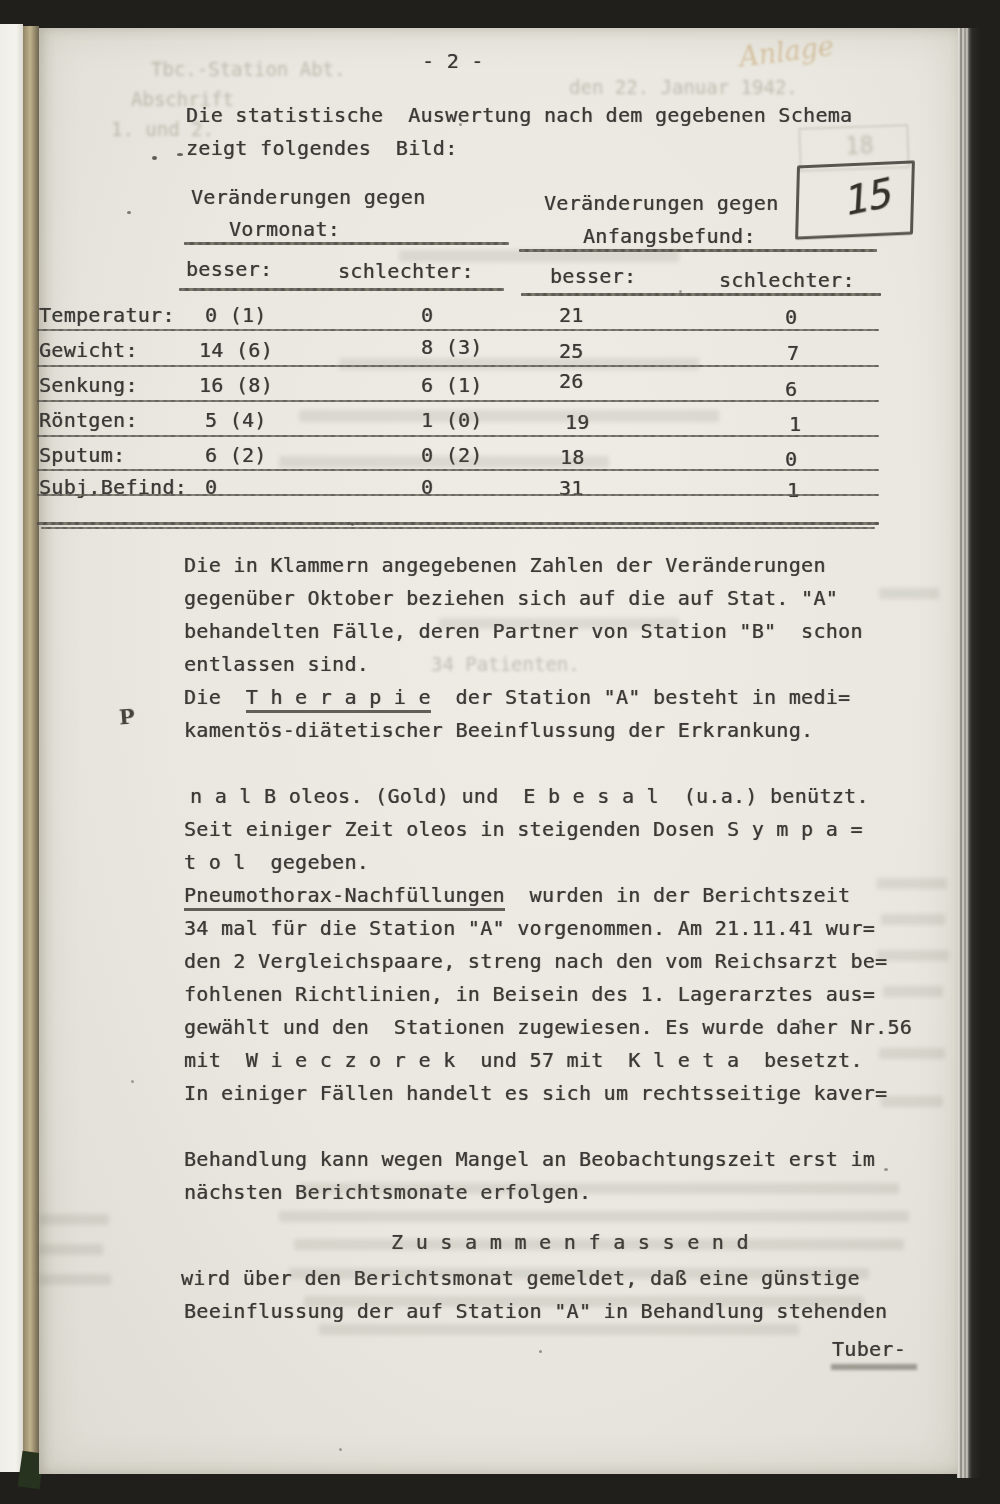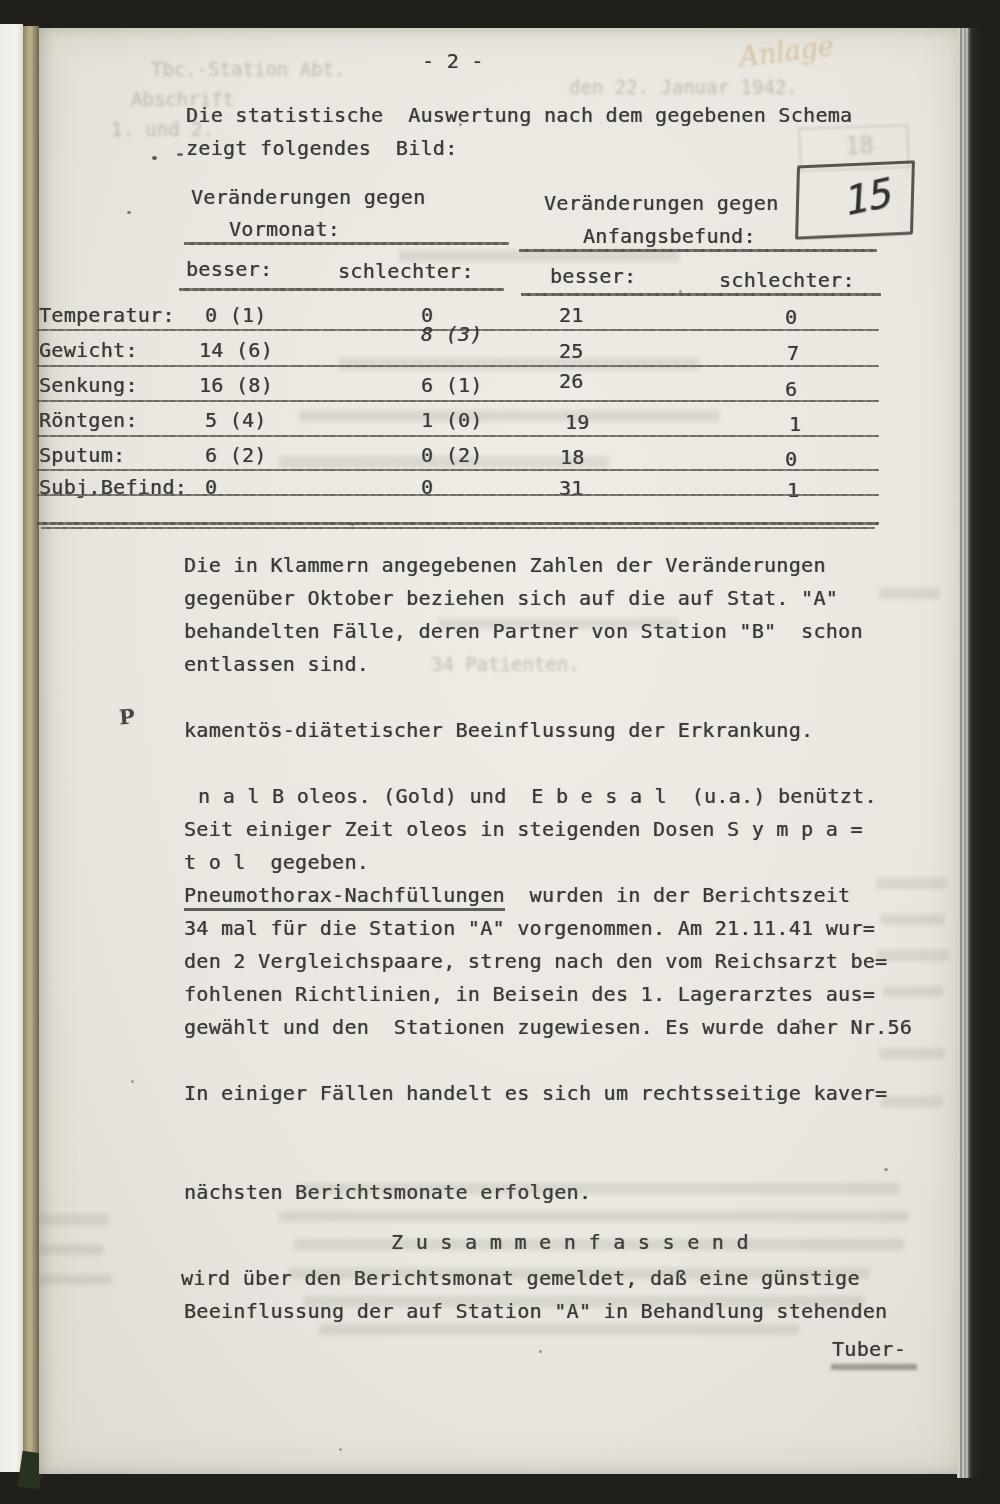--- a/index.html
+++ b/index.html
@@ -101,21 +101,21 @@
       <div class="tw" style="left:166px;top:274px;">0 (1)</div>
       <div class="tw" style="left:382px;top:274px;">0</div>
       <div class="tw" style="left:520px;top:274px;">21</div>
       <div class="tw" style="left:746px;top:276px;">0</div>
     </div>
     <div class="rule thin" style="left:-2px;top:301px;width:842px;"></div>
 
     <div>
       <div class="tw" style="left:0px;top:309px;">Gewicht:</div>
       <div class="tw" style="left:160px;top:309px;">14 (6)</div>
-      <div class="tw" style="left:382px;top:293px;font-style:italic;">8 (3)</div>
+      <div class="tw" style="left:382px;top:306px;">8 (3)</div>
       <div class="tw" style="left:520px;top:310px;">25</div>
       <div class="tw" style="left:748px;top:312px;">7</div>
     </div>
     <div class="rule thin" style="left:-2px;top:337px;width:842px;"></div>
 
     <div>
       <div class="tw" style="left:0px;top:344px;">Senkung:</div>
       <div class="tw" style="left:160px;top:344px;">16 (8)</div>
       <div class="tw" style="left:382px;top:344px;">6 (1)</div>
       <div class="tw" style="left:520px;top:340px;">26</div>
@@ -154,31 +154,34 @@
     <div class="rule thin" style="left:2px;top:499px;width:834px;"></div>
 
     <div class="tw" style="left:145px;top:524px;">Die in Klammern angegebenen Zahlen der Veränderungen</div>
     <div class="tw" style="left:145px;top:557px;">gegenüber Oktober beziehen sich auf die auf Stat. "A"</div>
     <div class="tw" style="left:145px;top:590px;">behandelten Fälle, deren Partner von Station "B"  schon</div>
     <div class="tw" style="left:145px;top:623px;">entlassen sind.</div>
     <div class="ghost" style="left:392px;top:625px;font-size:19px;">34 Patienten.</div>
 
     <div class="margin-mark">P</div>
 
+    <div class="tw" style="left:145px;top:656px;"><span>Die  </span><span class="u">T h e r a p i e</span><span>  der Station "A" besteht in medi=</span></div>
     <div class="tw" style="left:145px;top:689px;">kamentös-diätetischer Beeinflussung der Erkrankung.</div>
-    <div class="tw" style="left:159px;top:755px;">n a l B oleos. (Gold) und  E b e s a l  (u.a.) benützt.</div>
+    <div class="tw" style="left:151px;top:755px;">n a l B oleos. (Gold) und  E b e s a l  (u.a.) benützt.</div>
     <div class="tw" style="left:145px;top:788px;">Seit einiger Zeit oleos in steigenden Dosen S y m p a =</div>
     <div class="tw" style="left:145px;top:821px;">t o l  gegeben.</div>
 
     <div class="tw" style="left:145px;top:854px;"><span class="u">Pneumothorax-Nachfüllungen</span><span>  wurden in der Berichtszeit</span></div>
     <div class="tw" style="left:145px;top:887px;">34 mal für die Station "A" vorgenommen. Am 21.11.41 wur=</div>
     <div class="tw" style="left:145px;top:920px;">den 2 Vergleichspaare, streng nach den vom Reichsarzt be=</div>
     <div class="tw" style="left:145px;top:953px;">fohlenen Richtlinien, in Beisein des 1. Lagerarztes aus=</div>
     <div class="tw" style="left:145px;top:986px;">gewählt und den  Stationen zugewiesen. Es wurde daher Nr.56</div>
+    <div class="tw" style="left:145px;top:1019px;">mit  W i e c z o r e k  und 57 mit  K l e t a  besetzt.</div>
     <div class="tw" style="left:145px;top:1052px;">In einiger Fällen handelt es sich um rechtsseitige kaver=</div>
+    <div class="tw" style="left:145px;top:1118px;">Behandlung kann wegen Mangel an Beobachtungszeit erst im</div>
     <div class="tw" style="left:352px;top:1201px;">Z u s a m m e n f a s s e n d</div>
 
     <div class="tw" style="left:145px;top:1151px;">nächsten Berichtsmonate erfolgen.</div>
     <div class="tw" style="left:142px;top:1237px;">wird über den Berichtsmonat gemeldet, daß eine günstige</div>
     <div class="tw" style="left:145px;top:1270px;">Beeinflussung der auf Station "A" in Behandlung stehenden</div>
 
     <div class="tw" style="left:793px;top:1308px;">Tuber-</div>
     <div class="catch-stamp"></div>
 
     <div class="smudge" style="left:360px;top:222px;width:280px;height:12px;"></div>

